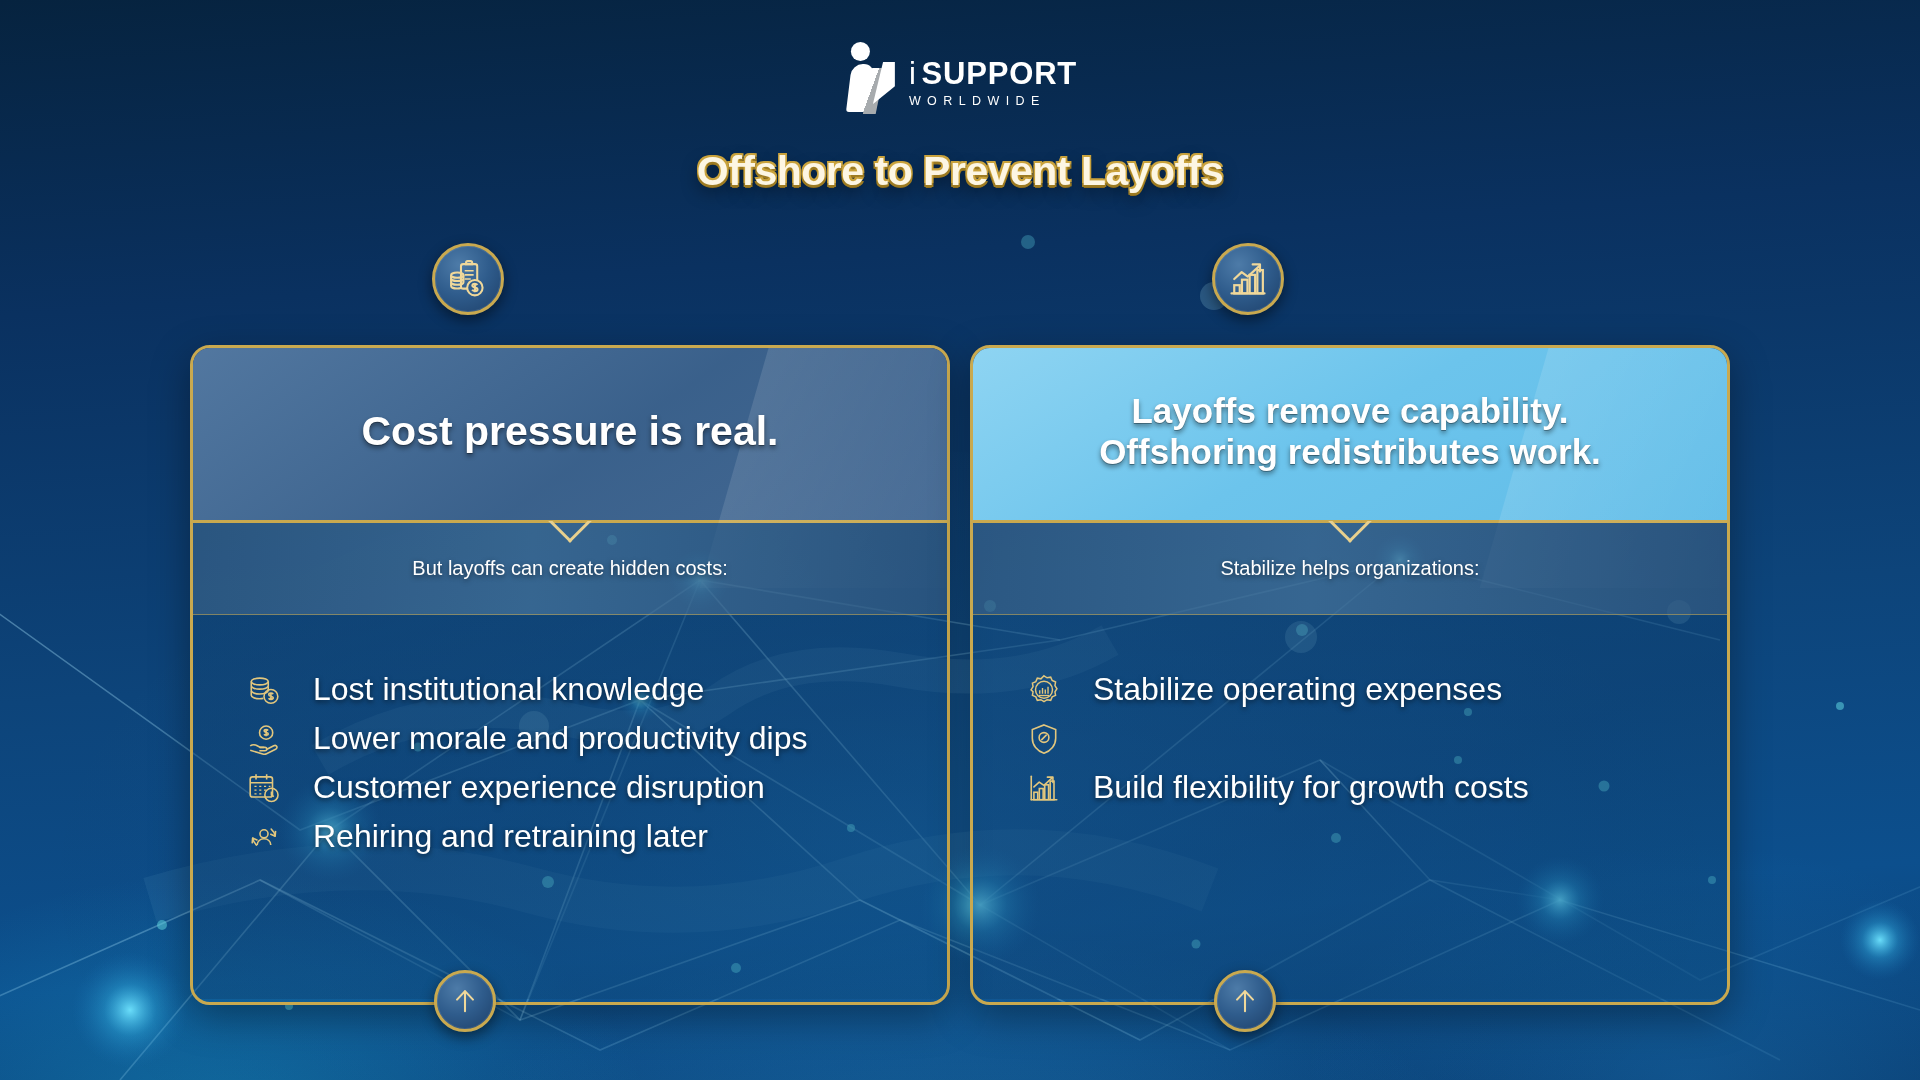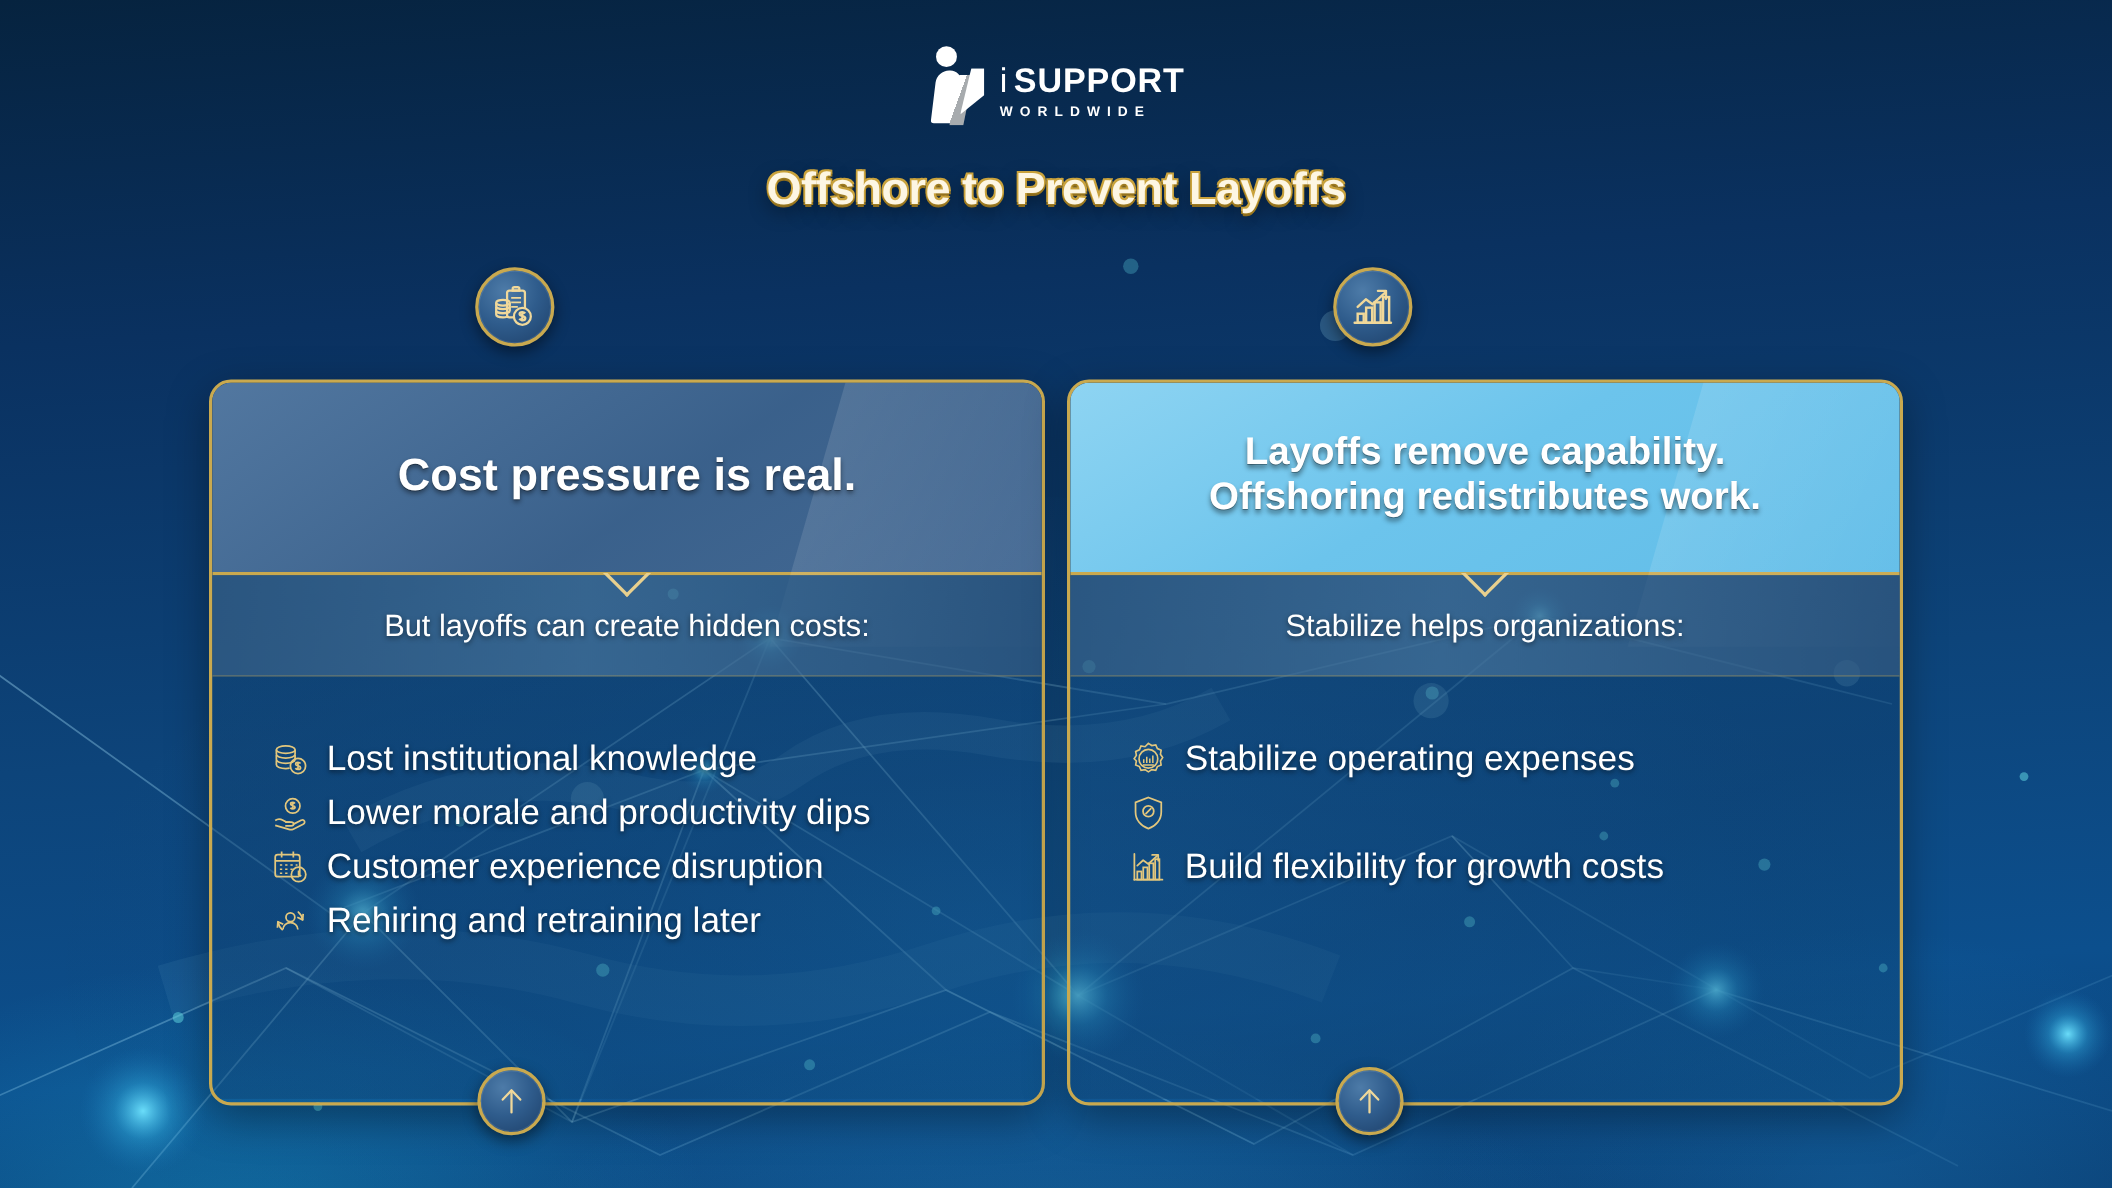--- a/index.html
+++ b/index.html
@@ -47,21 +47,21 @@
     clip-path:polygon(46% 0,100% 0,100% 58%,0 100%);
   }
   .logo-text{ display:flex; flex-direction:column; justify-content:center;margin-top:13px; }
   .logo-main{
     color:#fff; font-size:31px; font-weight:bold; letter-spacing:0.8px;
     line-height:1.02; white-space:nowrap;
   }
   .logo-main .i{ font-weight:normal; margin-right:5px; }
   .logo-sub{
     color:#fff; font-size:12.5px; letter-spacing:6.4px; line-height:1.3;
-    margin-top:3px; white-space:nowrap;font-weight:bold;
+    margin-top:3px; white-space:nowrap;
   }
 
   
   #title{
     position:absolute; left:0; right:0; top:148px; text-align:center;
     font-size:41px; font-weight:bold; letter-spacing:-0.5px;
     color:#fdf6e3;
     text-shadow:
       -1.6px -1.6px 0 #c9a23c,  1.6px -1.6px 0 #c9a23c,
       -1.6px  1.6px 0 #9d7b22,  1.6px  1.6px 0 #9d7b22,
@@ -106,40 +106,40 @@
   #card-left .head-text{ font-size:41px; }
   #card-right .head-text{ font-size:35px; }
 
   .card-sub{
     position:relative; height:92px;
     display:flex; align-items:center; justify-content:center;
     border-bottom:1px solid rgba(201,169,79,0.55);
     background:linear-gradient(92deg, rgba(50,92,132,0.80) 0%, rgba(64,110,150,0.80) 45%, rgba(46,86,126,0.80) 100%);
   }
   .card-sub .sub-text{
-    color:#ffffff; font-size:28px;
+    color:#ffffff; font-size:20px;
     text-shadow:0 2px 5px rgba(0,0,0,0.5);
   }
   .notch{
     position:absolute; left:50%; top:-2px; transform:translateX(-50%);
     width:54px; height:26px; overflow:hidden; pointer-events:none;
   }
   .notch:before{
     content:""; position:absolute; left:50%; top:-18px; transform:translateX(-50%) rotate(45deg);
     width:30px; height:30px; background:transparent;
     border-right:3px solid #e8d08e; border-bottom:3px solid #e8d08e;
   }
 
   .card-body{
     position:relative; height:calc(100% - 270px);
     padding:56px 0 0 52px;
     background:linear-gradient(160deg, rgba(18,70,118,0.50) 0%, rgba(14,62,108,0.42) 50%, rgba(12,74,124,0.40) 100%);
   }
   .bullets{ list-style:none; display:flex; flex-direction:column; gap:11px; }
-  .bullet{ display:flex; align-items:center; gap:14px; }
+  .bullet{ display:flex; align-items:center; gap:30px; }
   .bullet .b-icon{
     flex:0 0 auto; width:38px; height:38px; display:flex;
     align-items:center; justify-content:center;
   }
   .bullet .b-icon svg{ width:34px; height:34px; display:block; }
   .bullet .b-text{
     color:#ffffff; font-size:32px; line-height:1.1; white-space:nowrap;
     text-shadow:0 2px 5px rgba(0,0,0,0.55);
   }
 

